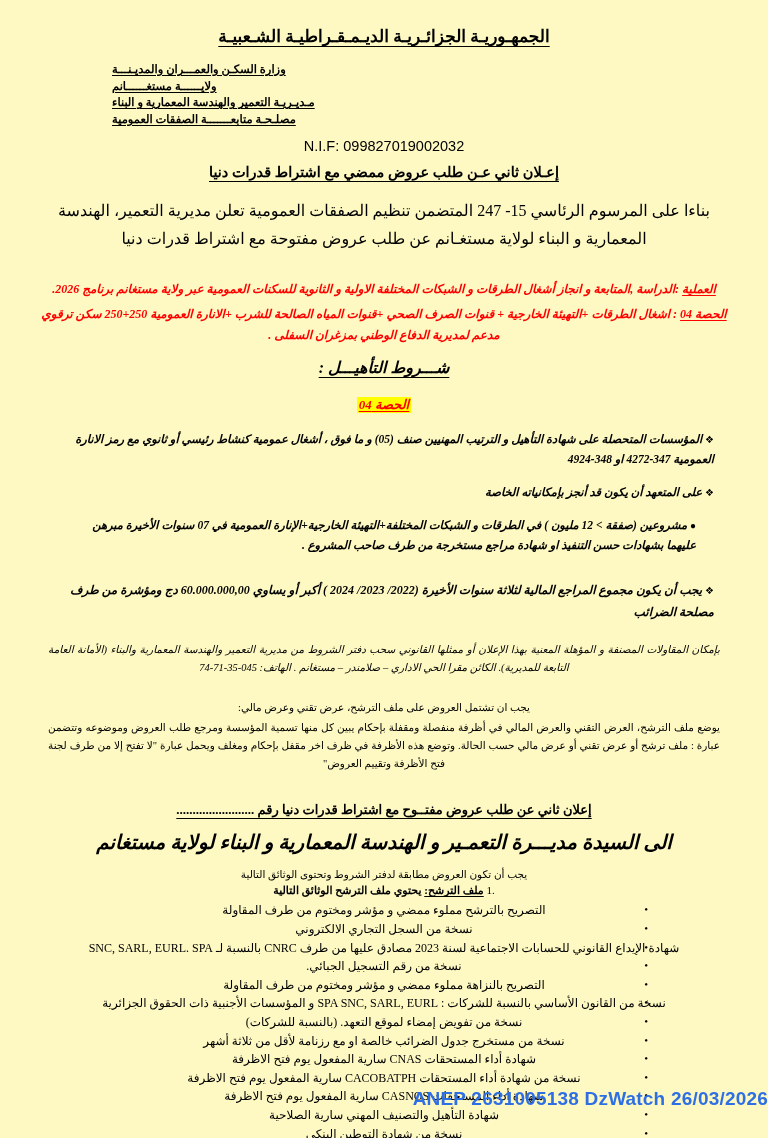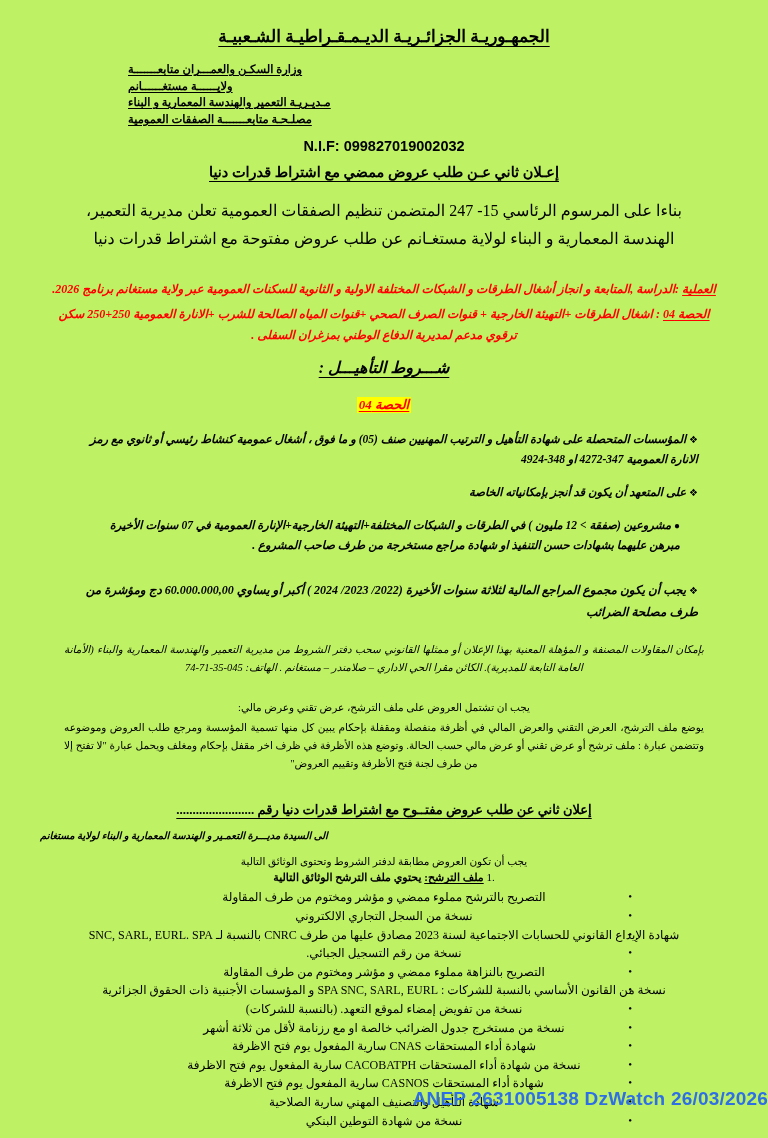--- a/index.html
+++ b/index.html
@@ -8,25 +8,25 @@
     background: #ffffff;
   }
   body {
     font-family: "Liberation Serif", "DejaVu Serif", serif;
     color: #000000;
   }
   .page {
     width: 768px;
     height: 1138px;
     position: relative;
-    background: #bef264;
+    background: #fef9c3;
     margin: 0 auto;
     overflow: hidden;
     box-sizing: border-box;
-    padding: 0 40px;
+    padding: 0 24px;
   }
 
   
   .republic-title {
     text-align: center;
     font-weight: bold;
     font-size: 17px;
     letter-spacing: 1.5px;
     text-decoration: underline;
     text-underline-offset: 4px;
@@ -44,21 +44,21 @@
     letter-spacing: 0.4px;
     text-decoration: underline;
     text-underline-offset: 2px;
     line-height: 1.45;
     direction: rtl;
     display: block;
     text-align: left;
   }
   .nif {
     text-align: center;
-    font-weight: bold;
+    font-weight: normal;
     font-size: 14.5px;
     font-family: "Liberation Sans", sans-serif;
     direction: ltr;
     margin-top: 10px;
     margin-bottom: 10px;
   }
 
   
   .announce-title {
     text-align: center;
@@ -166,24 +166,24 @@
   .announce2 {
     text-align: center;
     font-weight: bold;
     font-size: 13px;
     text-decoration: underline;
     text-underline-offset: 4px;
     margin-bottom: 12px;
     letter-spacing: 0.4px;
   }
   .addressee {
-    text-align: left;
-    font-weight: bold;
-    font-style: italic;
-    font-size: 10px;
+    text-align: center;
+    font-weight: bold;
+    font-style: italic;
+    font-size: 20px;
     letter-spacing: 0.6px;
     margin-bottom: 14px;
   }
   .conform-line {
     text-align: center;
     font-size: 10.5px;
     margin-bottom: 4px;
   }
 
   
@@ -235,21 +235,21 @@
   }
 </style>
 </head>
 <body>
 
 <div class="page">
 
   <div class="republic-title">الجمهـوريـة الجزائـريـة الديـمـقـراطيـة الشـعبيـة</div>
 
   <div class="ministry-block">
-    <span class="ministry-line">وزارة السكـن والعمـــران متابعـــــــة</span>
+    <span class="ministry-line">وزارة السكـن والعمـــران والمديـنـــة</span>
     <span class="ministry-line">ولايــــــة مستغــــــانم</span>
     <span class="ministry-line">مـديـريـة التعمير والهندسة المعمارية و البناء</span>
     <span class="ministry-line">مصلـحـة متابعـــــــة الصفقات العمومية</span>
   </div>
 
   <div class="nif">N.I.F: 099827019002032</div>
 
   <div class="announce-title">إعـلان ثاني عـن طلب عروض  ممضي مع اشتراط قدرات دنيا</div>
 
   <div class="intro-par">بناءا على المرسوم الرئاسي 15- 247 المتضمن تنظيم الصفقات العمومية تعلن مديرية التعمير، الهندسة المعمارية و البناء لولاية مستغـانم عن طلب عروض مفتوحة مع اشتراط قدرات دنيا</div>

